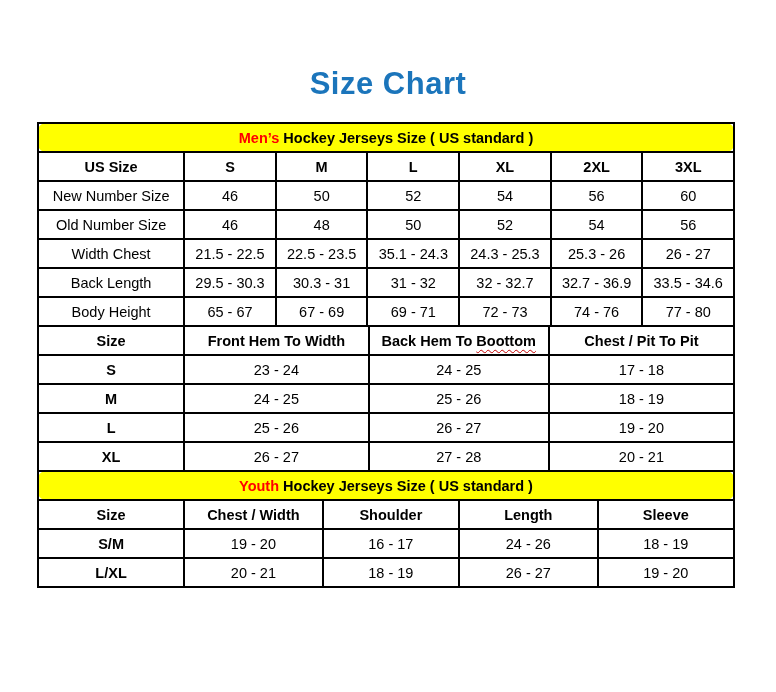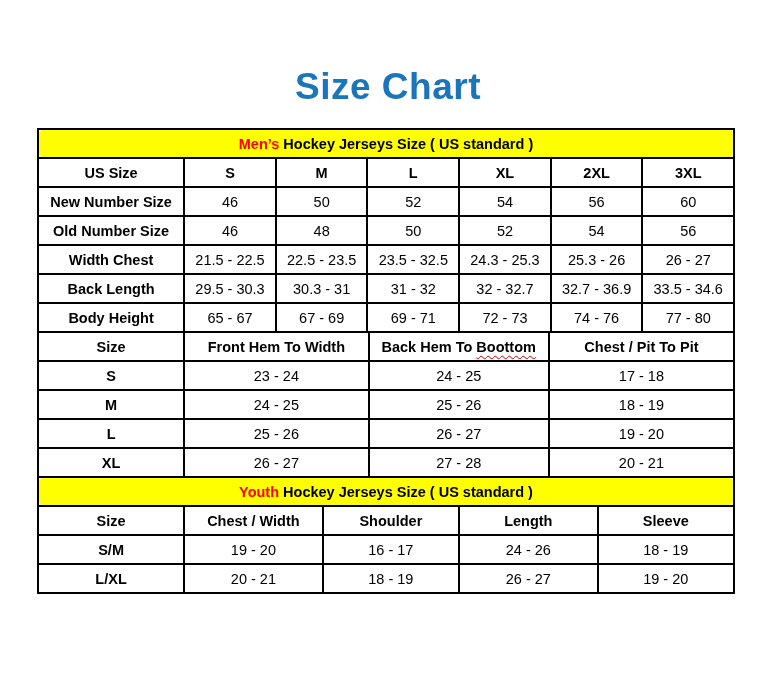--- a/index.html
+++ b/index.html
@@ -10,21 +10,21 @@
     height: 692px;
     overflow: hidden;
     font-family: "Liberation Sans", sans-serif;
     color: #000000;
   }
   .page { width: 776px; height: 692px; position: relative; }
   .title {
     margin: 0;
     padding-top: 66px;
     text-align: center;
-    font-size: 37px;
+    font-size: 31px;
     font-weight: bold;
     color: var(--title-blue, #1B75BB);
     letter-spacing: 0.5px;
   }
   .tables {
     width: 698px;
     margin: 20px 0 0 37px;
   }
   table.size-table {
     border-collapse: collapse;
@@ -45,21 +45,21 @@
   td.caption-cell {
     background: var(--section-yellow, #FFFF00);
     font-weight: bold;
     font-size: 15.5px;
     height: 34px;
     border-radius: 8px;
   }
   .caption-highlight { color: var(--section-red, #FF0000); }
   td.head-cell { font-weight: bold; }
   td.row-label { font-weight: bold; }
-  table.mens td.row-label { font-weight: bold; }
+  table.mens td.row-label { font-weight: normal; }
   .wavy {
     text-decoration: underline;
     text-decoration-style: wavy;
     text-decoration-color: #C00000;
     text-decoration-thickness: 1px;
     text-underline-offset: 3px;
     margin-top: 24px;
   }
 </style>
 </head>
@@ -106,21 +106,21 @@
             <td class="value">48</td>
             <td class="value">50</td>
             <td class="value">52</td>
             <td class="value">54</td>
             <td class="value">56</td>
           </tr>
           <tr>
             <td class="row-label">Width Chest</td>
             <td class="value">21.5 - 22.5</td>
             <td class="value">22.5 - 23.5</td>
-            <td class="value">23.5 - 32.5</td>
+            <td class="value">35.1 - 24.3</td>
             <td class="value">24.3 - 25.3</td>
             <td class="value">25.3 - 26</td>
             <td class="value">26 - 27</td>
           </tr>
           <tr>
             <td class="row-label">Back Length</td>
             <td class="value">29.5 - 30.3</td>
             <td class="value">30.3 - 31</td>
             <td class="value">31 - 32</td>
             <td class="value">32 - 32.7</td>

